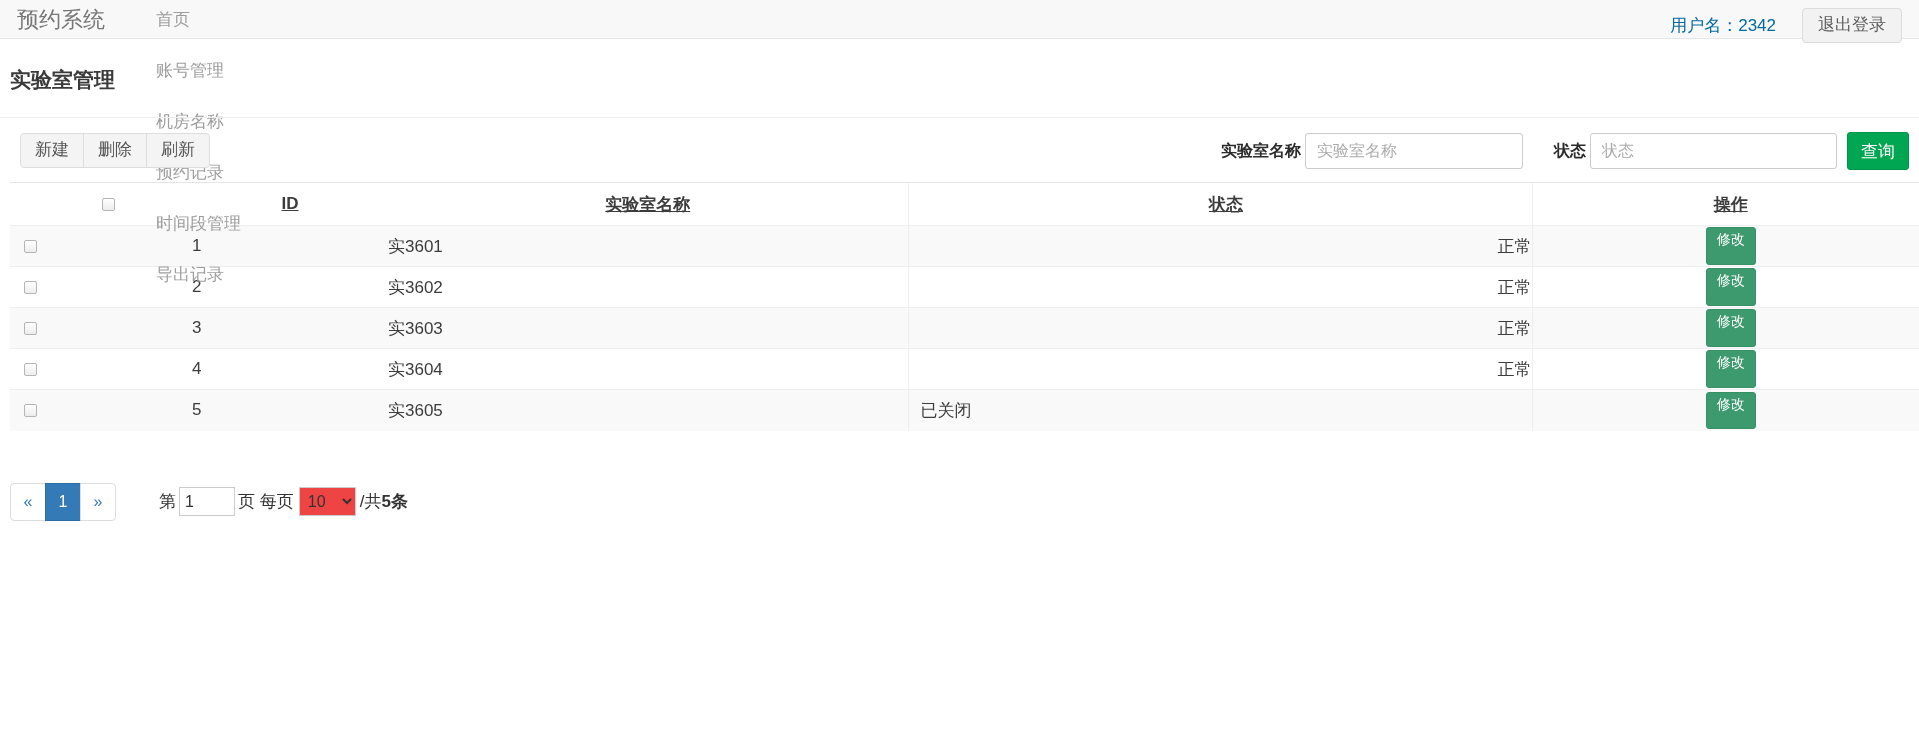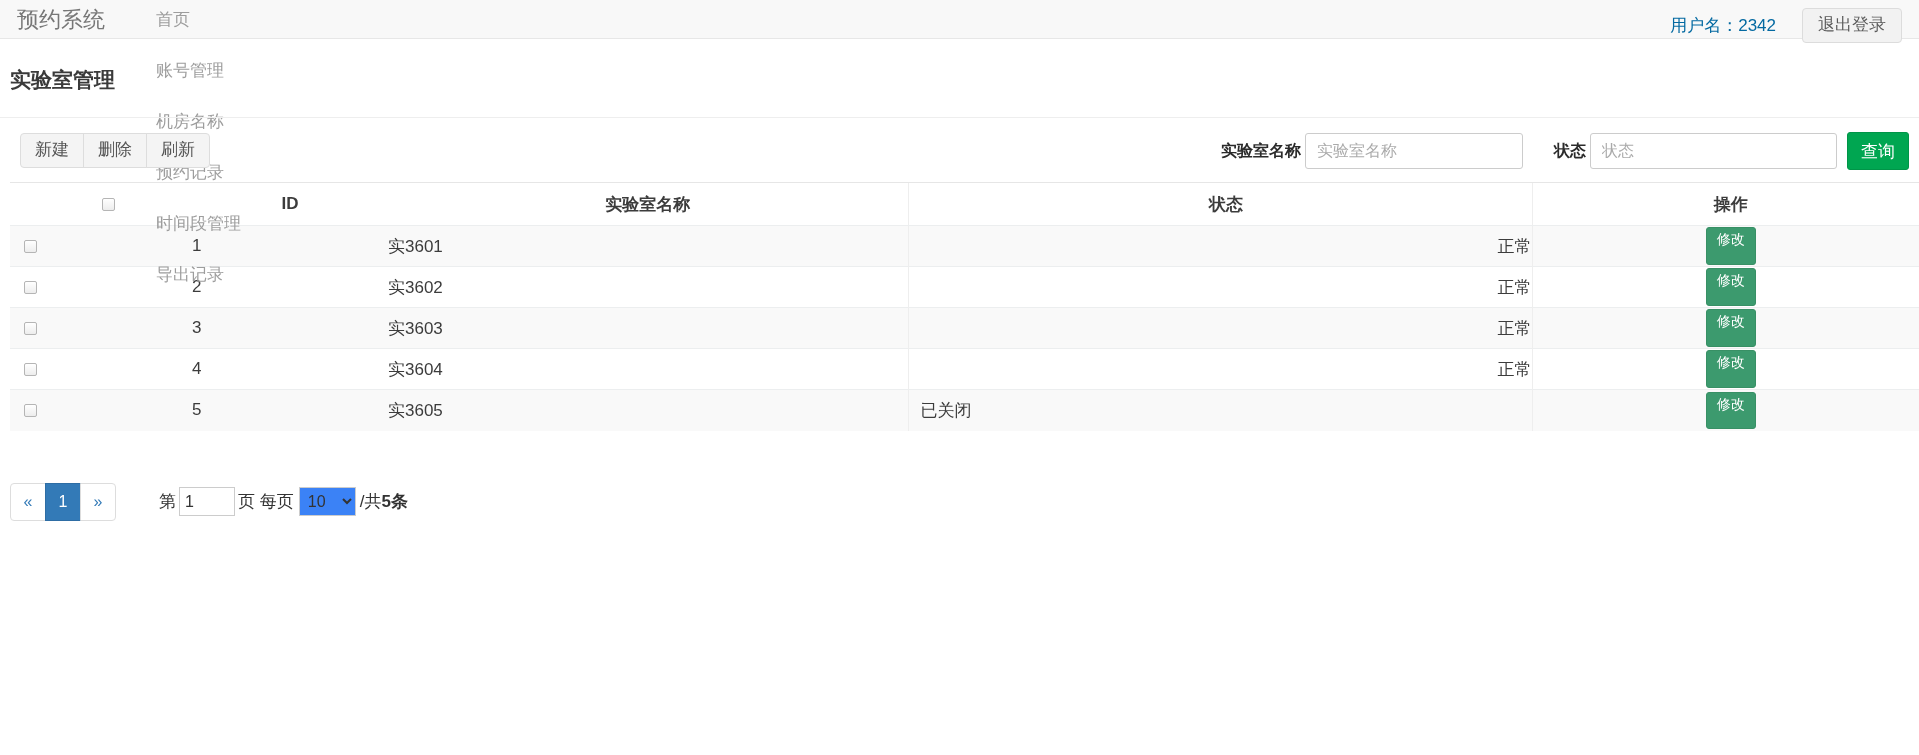--- a/index.html
+++ b/index.html
@@ -146,20 +146,21 @@
     vertical-align: middle;
     font-size: 17px;
     color: #3c3c3c;
     font-weight: normal;
   }
   table.grid thead th {
     font-weight: bold;
     height: 43px;
     border-top: 1px solid #e6e6e6;
     border-bottom: 1px solid #eceeef;
+    text-decoration: underline;
   }
   .col-check { width: 182px; padding-left: 14px !important; }
   .col-id { width: 196px; }
   .col-name { width: 520px; }
   .col-status { width: 624px; border-left: 1px solid #eeeeee; padding-left: 12px !important; }
   .col-op { width: 397px; border-left: 1px solid #eeeeee; text-align: center; }
   tbody tr:nth-child(odd) { background: #f9f9f9; }
   tbody tr:nth-child(even) { background: #ffffff; }
   .chk {
     -webkit-appearance: none;
@@ -230,21 +231,21 @@
     outline: none;
   }
   .pg-size-select {
     height: 29px;
     border: 1px solid #cccccc;
     font-size: 16px;
     color: #333333;
     font-family: inherit;
     margin: 0 4px 0 5px;
     padding: 0 4px;
-    background: #3b82f6;
+    background: #ef4444;
     outline: none;
   }
   .pg-total { font-weight: bold; }
 </style>
 </head>
 <body>
 
 <div class="navbar">
   <a class="brand">预约系统</a>
   <div class="nav-links">

